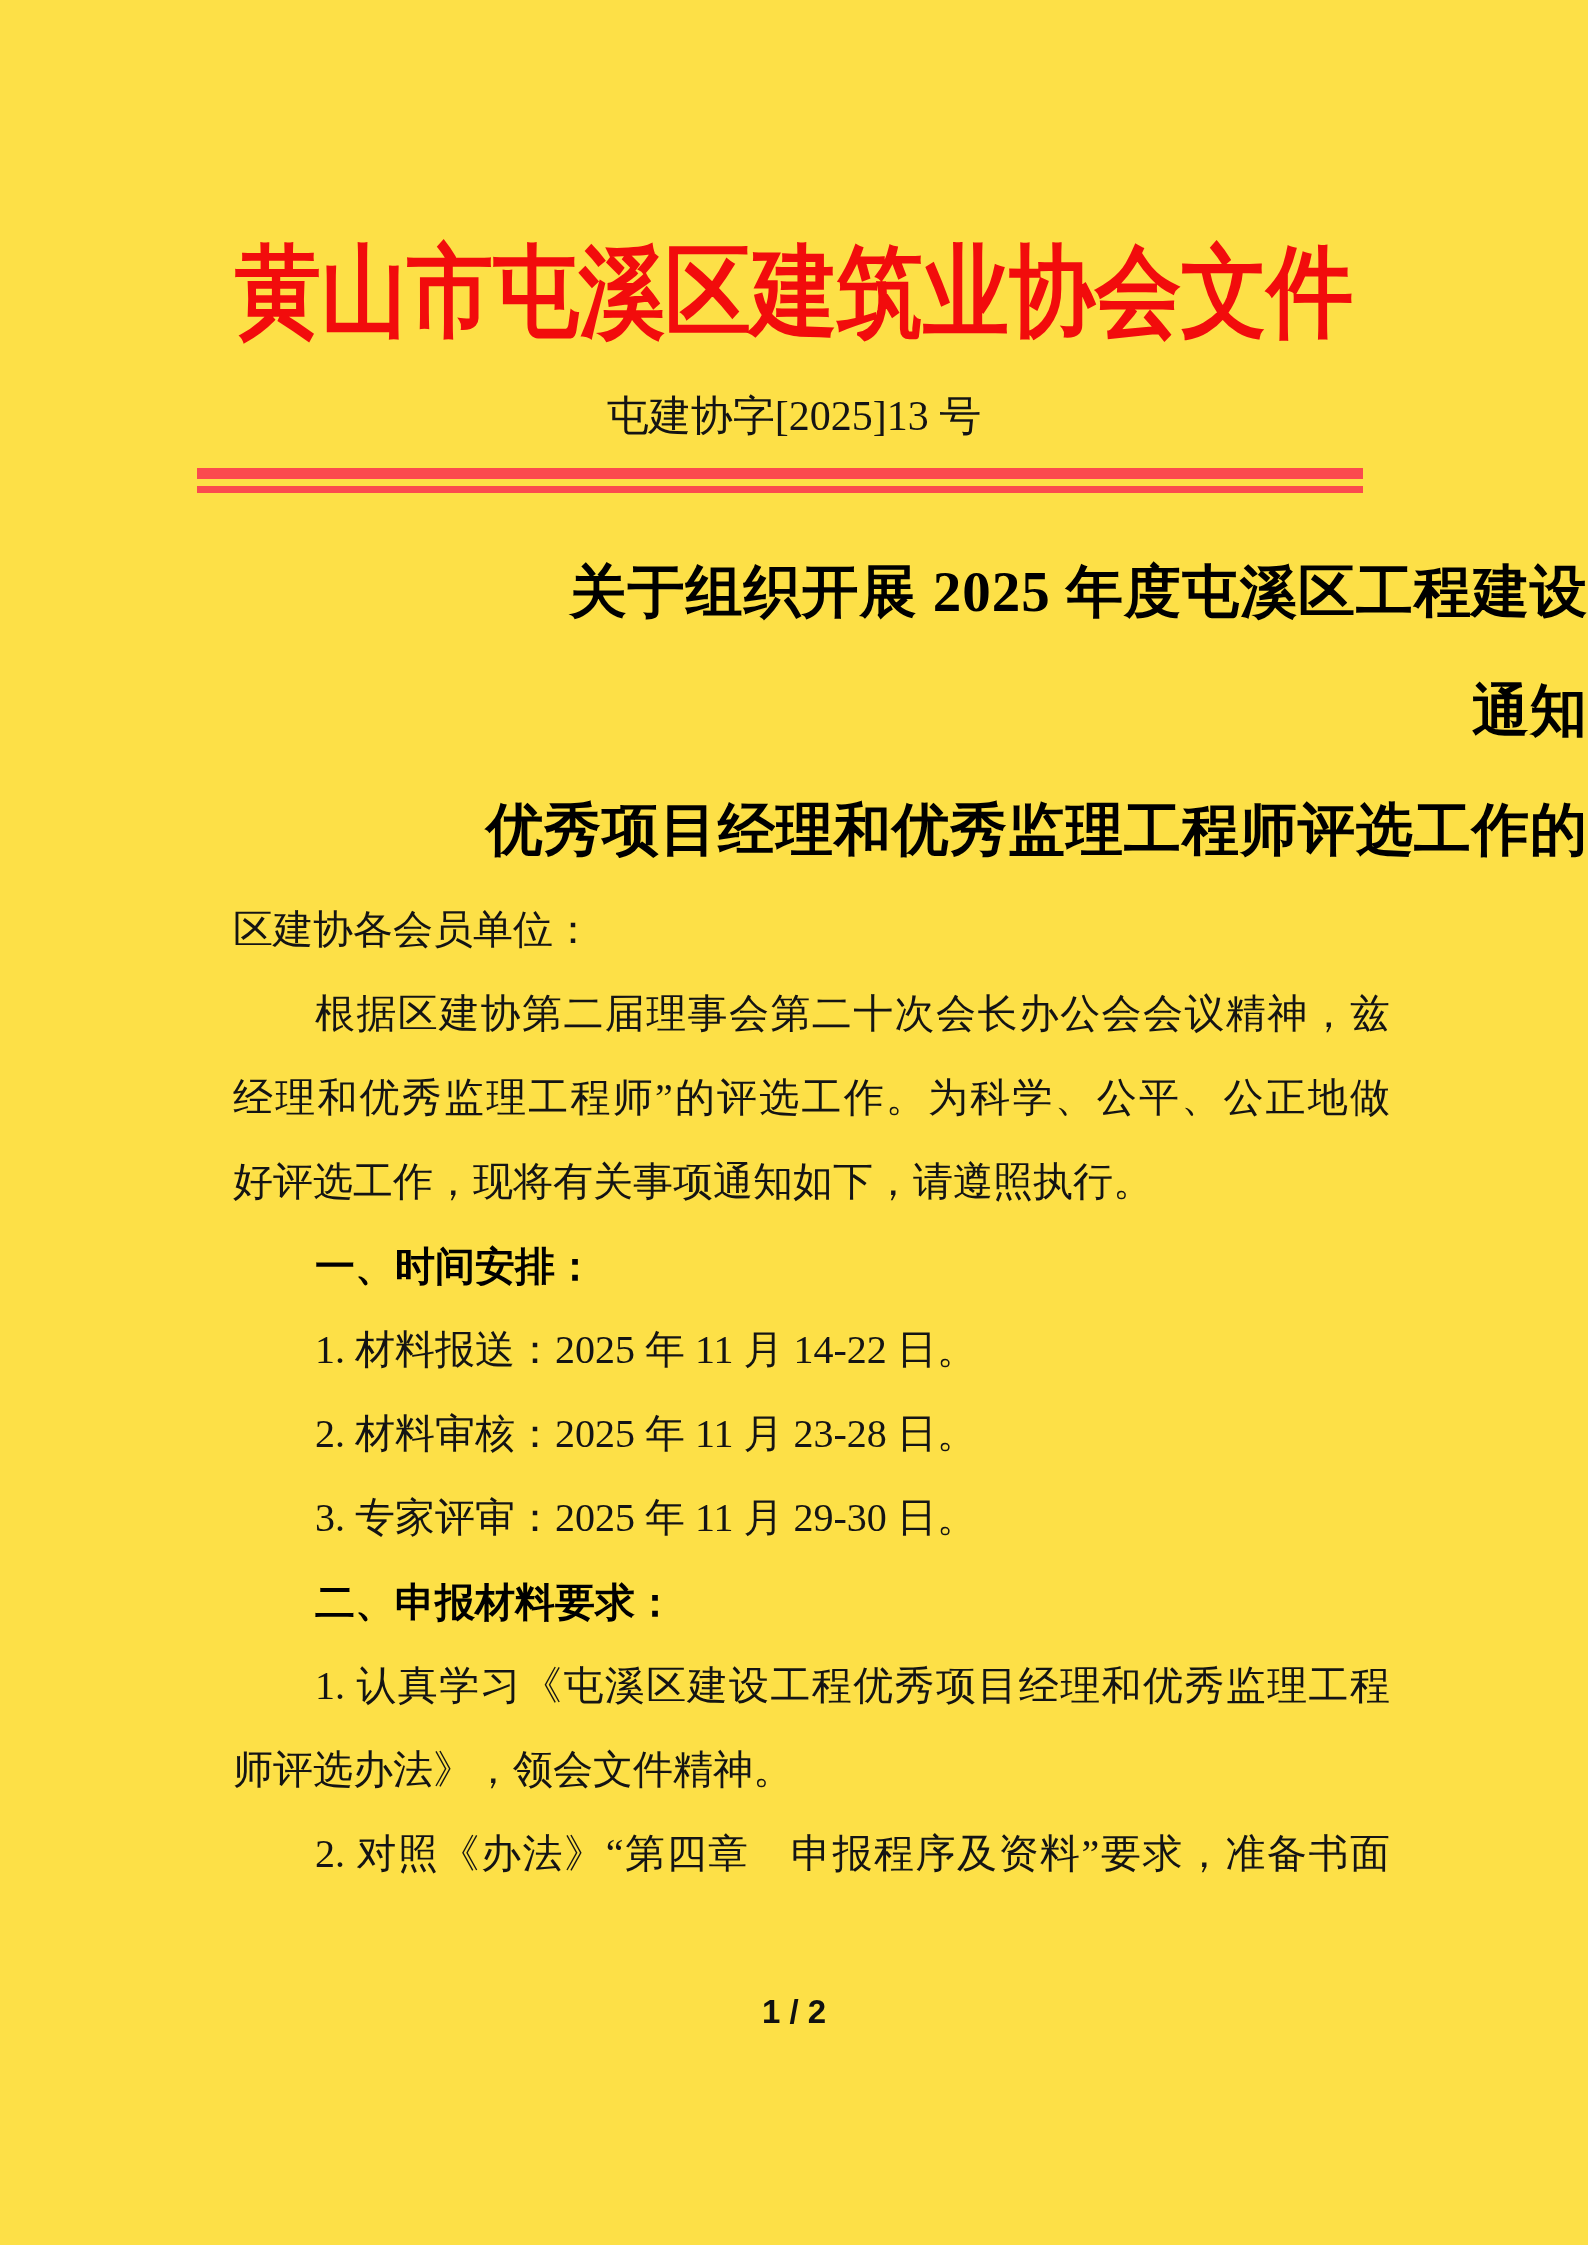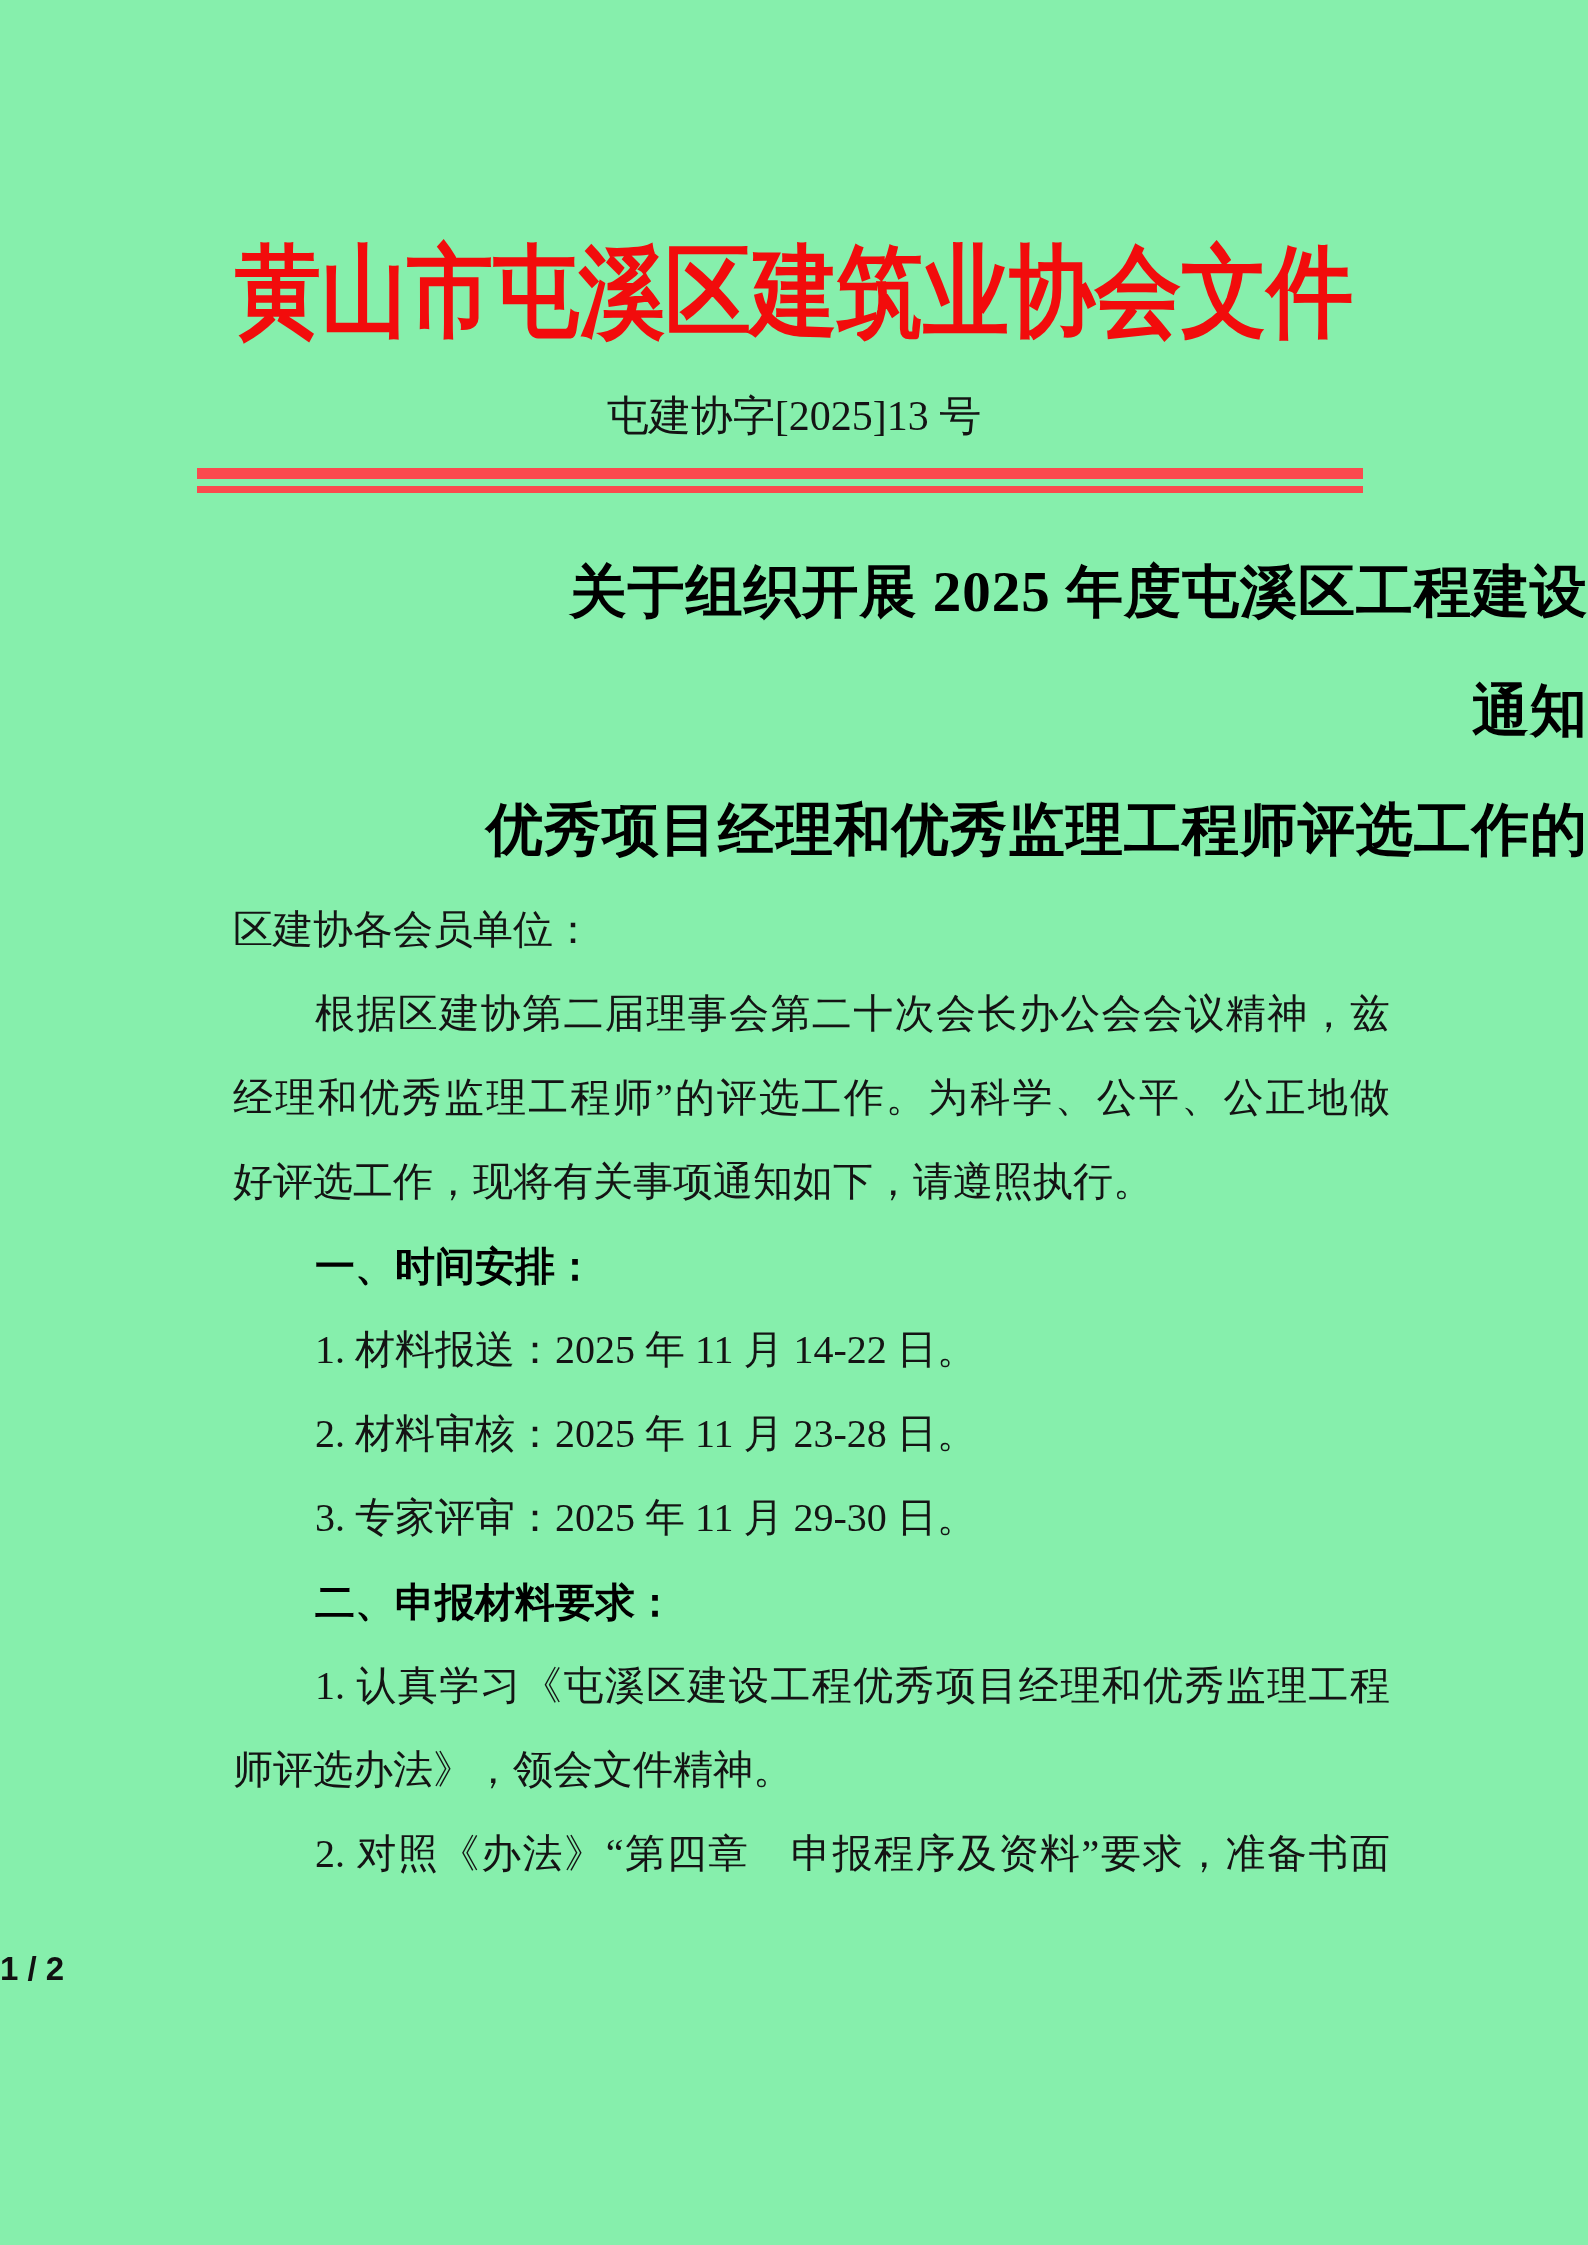--- a/index.html
+++ b/index.html
@@ -3,21 +3,21 @@
 <meta charset="utf-8">
 <style>
   * { margin: 0; padding: 0; box-sizing: border-box; }
   html, body { background: #ffffff; }
   body { font-family: "Liberation Serif", "DejaVu Serif", serif; }
 
   .page {
     position: relative;
     width: 1588px;
     height: 2245px;
-    background: #86efac;
+    background: #fde047;
     margin: 0 auto;
     overflow: hidden;
   }
 
   
   .org-title {
     position: absolute;
     top: 235px;
     left: 0;
     right: 0;
@@ -99,24 +99,24 @@
   }
   .line.heading {
     font-family: "Liberation Sans", "DejaVu Sans", sans-serif;
     font-weight: bold;
     color: #000000;
   }
 
   
   .page-number {
     position: absolute;
-    top: 1949px;
+    top: 1992px;
     left: 0;
     right: 0;
-    text-align: left;
+    text-align: center;
     font-family: "Liberation Sans", "DejaVu Sans", sans-serif;
     font-weight: bold;
     font-size: 33px;
     line-height: 40px;
     color: #111111;
   }
 </style>
 </head>
 <body>
 

